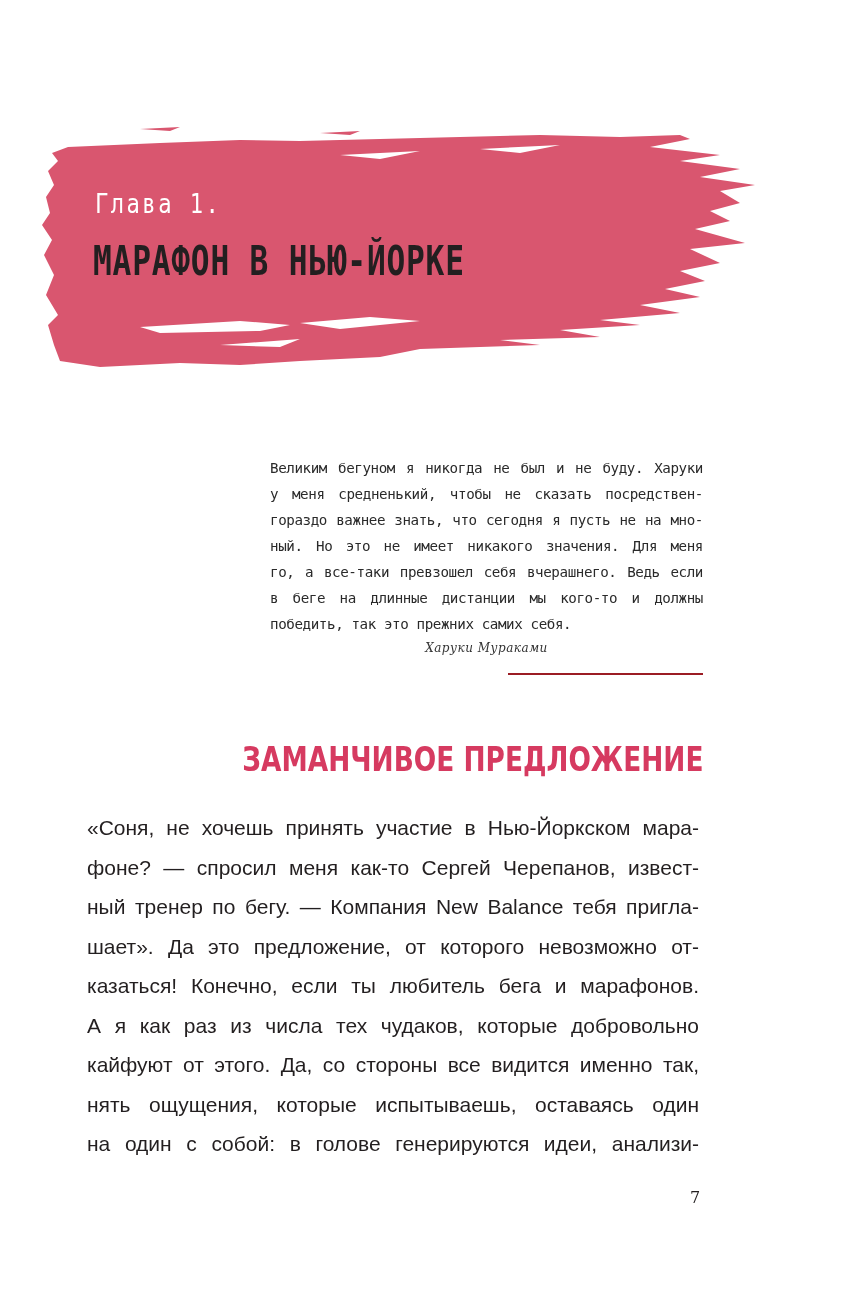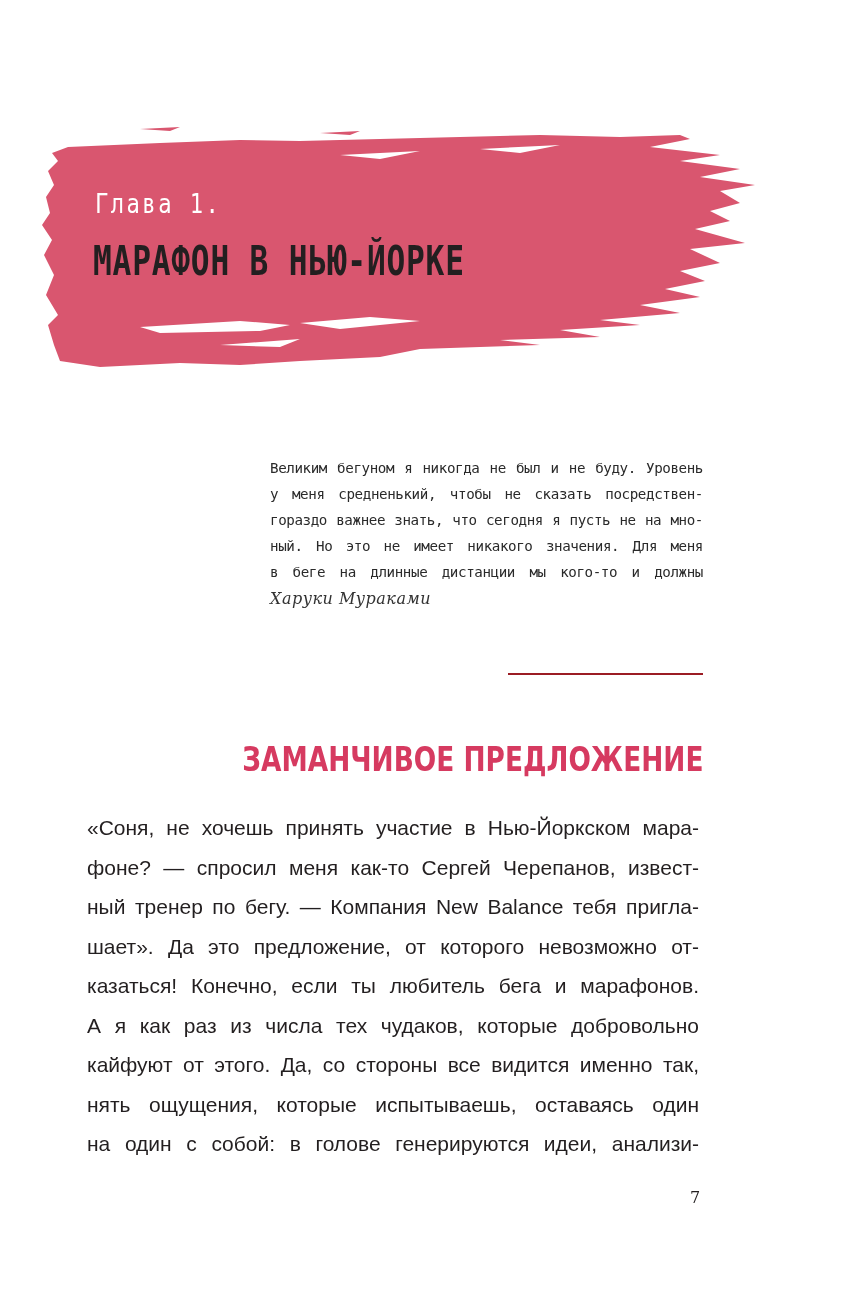--- a/index.html
+++ b/index.html
@@ -57,23 +57,23 @@
       font-size: 14.2px;
       line-height: 26px;
       color: #2a2a2a;
       text-align: justify;
       letter-spacing: -0.4px;
       margin: 0;
     }
     .epigraph-author {
       font-family: "DejaVu Serif", serif;
       font-style: italic;
-      font-size: 16px;
+      font-size: 12px;
       color: #333333;
-      text-align: left;
+      text-align: center;
       margin-top: 4px;
       letter-spacing: 0.5px;
     }
     .epigraph-rule {
       position: absolute;
       left: 508px;
       top: 673px;
       width: 195px;
       height: 2px;
       background: #9b1c24;
@@ -151,25 +151,27 @@
     <path fill="#ffffff" d="M 440 24 L 520 20 L 480 28 Z"></path>
     <path fill="#d9566f" d="M 100 4 L 140 2 L 130 6 Z"></path>
     <path fill="#d9566f" d="M 280 8 L 320 6 L 310 10 Z"></path>
   </svg>
   <div class="chapter-label">Глава 1.</div>
   <div class="chapter-title">МАРАФОН В НЬЮ-ЙОРКЕ</div>
 </div>
 
 <div class="epigraph">
   <p class="epigraph-text">
-    <span class="epi-line">Великим бегуном я никогда не был и не буду. Уровень</span>
+    <span class="epi-line">Великим бегуном я никогда не был и не буду. Харуки</span>
     <span class="epi-line">у меня средненький, чтобы не сказать посредствен-</span>
     <span class="epi-line">гораздо важнее знать, что сегодня я пусть не на мно-</span>
     <span class="epi-line">ный. Но это не имеет никакого значения. Для меня</span>
+    <span class="epi-line">го, а все-таки превзошел себя вчерашнего. Ведь если</span>
     <span class="epi-line">в беге на длинные дистанции мы кого-то и должны</span>
+    <span class="epi-line last">победить, так это прежних самих себя.</span>
   </p>
   <div class="epigraph-author">Харуки Мураками</div>
 </div>
 <div class="epigraph-rule"></div>
 
 <div class="section-heading">ЗАМАНЧИВОЕ ПРЕДЛОЖЕНИЕ</div>
 
 <p class="body-text">
   <span class="body-line">«Соня, не хочешь принять участие в Нью-Йоркском мара-</span>
   <span class="body-line">фоне? — спросил меня как-то Сергей Черепанов, извест-</span>

